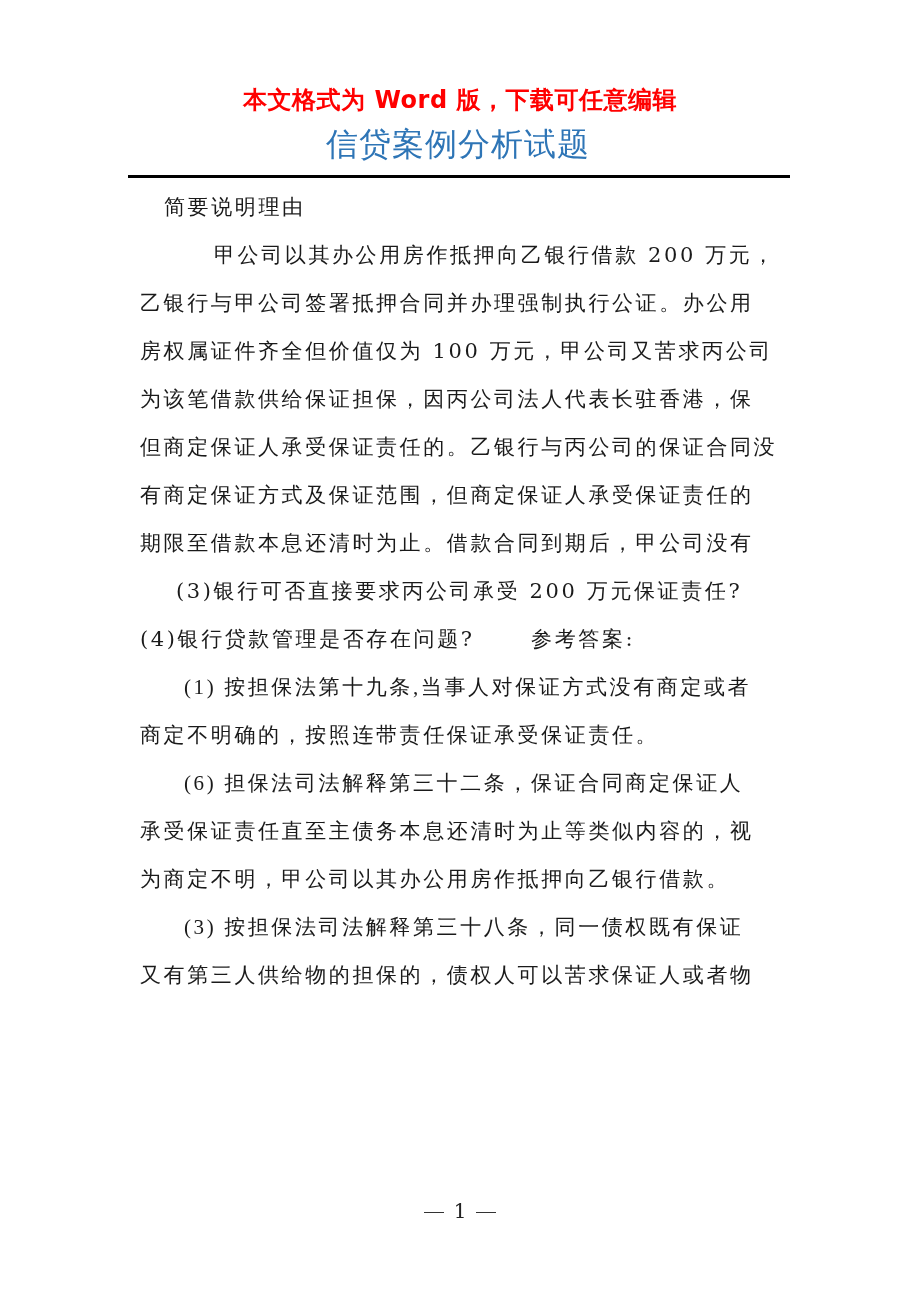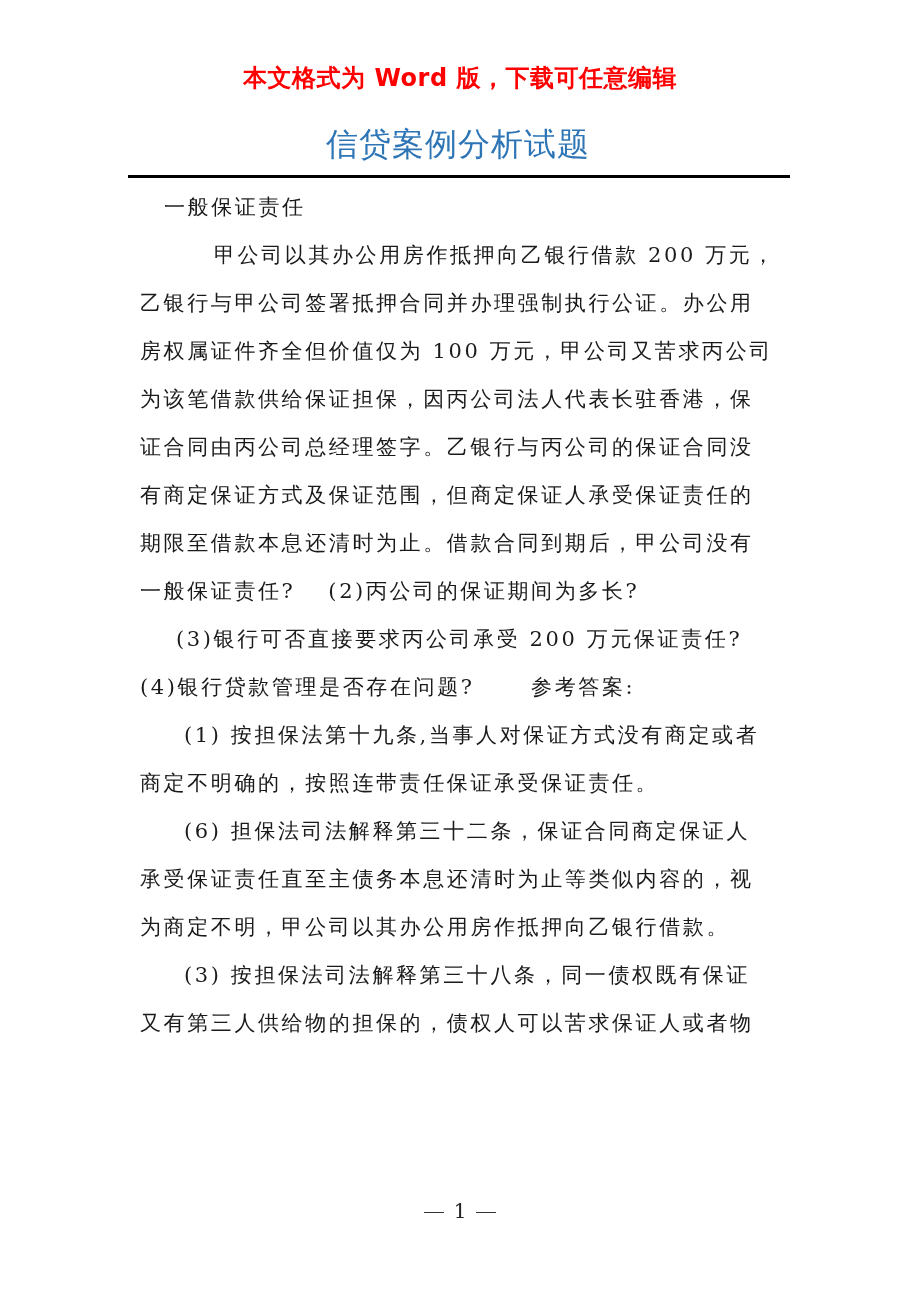--- a/index.html
+++ b/index.html
@@ -10,21 +10,21 @@
     body {
       width: 920px;
       height: 1302px;
       position: relative;
       overflow: hidden;
       font-family: "DejaVu Serif", "Liberation Serif", serif;
       color: #1a1a1a;
     }
     .banner {
       position: absolute;
-      top: 58px;
+      top: 80px;
       left: 0;
       width: 920px;
       text-align: center;
       font-family: "DejaVu Sans", "Liberation Sans", sans-serif;
       font-weight: bold;
       font-size: 24px;
       color: #ff0000;
       letter-spacing: 0.5px;
       line-height: 40px;
     }
@@ -57,21 +57,21 @@
       line-height: 48px;
       letter-spacing: 2.6px;
     }
     .line {
       display: block;
       white-space: nowrap;
       height: 48px;
     }
     .indent1 { padding-left: 24px; }
     .indent2 { padding-left: 74px; }
-    .indent3 { padding-left: 44px; }
+    .indent3 { padding-left: 44px; font-family: Liberation Serif, serif; }
     .indent4 { padding-left: 36px; }
     .footer {
       position: absolute;
       top: 1196px;
       left: 0;
       width: 920px;
       text-align: center;
       font-size: 20px;
       color: #222;
       line-height: 30px;
@@ -88,29 +88,28 @@
 </head>
 <body>
 
 <div class="banner">本文格式为 Word 版，下载可任意编辑</div>
 
 <div class="doc-title">信贷案例分析试题</div>
 
 <div class="rule"></div>
 
 <div class="content">
-  <span class="line indent1">一般保证责任</span>
+  <span class="line indent1">简要说明理由</span>
   <span class="line indent2">甲公司以其办公用房作抵押向乙银行借款 200 万元，</span>
   <span class="line">乙银行与甲公司签署抵押合同并办理强制执行公证。办公用</span>
   <span class="line">房权属证件齐全但价值仅为 100 万元，甲公司又苦求丙公司</span>
   <span class="line">为该笔借款供给保证担保，因丙公司法人代表长驻香港，保</span>
-  <span class="line">证合同由丙公司总经理签字。乙银行与丙公司的保证合同没</span>
+  <span class="line">但商定保证人承受保证责任的。乙银行与丙公司的保证合同没</span>
   <span class="line">有商定保证方式及保证范围，但商定保证人承受保证责任的</span>
   <span class="line">期限至借款本息还清时为止。借款合同到期后，甲公司没有</span>
-  <span class="line">一般保证责任?　 (2)丙公司的保证期间为多长?</span>
   <span class="line indent4">(3)银行可否直接要求丙公司承受 200 万元保证责任?</span>
   <span class="line">(4)银行贷款管理是否存在问题?　　 参考答案:</span>
   <span class="line indent3">(1) 按担保法第十九条,当事人对保证方式没有商定或者</span>
   <span class="line">商定不明确的，按照连带责任保证承受保证责任。</span>
   <span class="line indent3">(6) 担保法司法解释第三十二条，保证合同商定保证人</span>
   <span class="line">承受保证责任直至主债务本息还清时为止等类似内容的，视</span>
   <span class="line">为商定不明，甲公司以其办公用房作抵押向乙银行借款。</span>
   <span class="line indent3">(3) 按担保法司法解释第三十八条，同一债权既有保证</span>
   <span class="line">又有第三人供给物的担保的，债权人可以苦求保证人或者物</span>
 </div>

